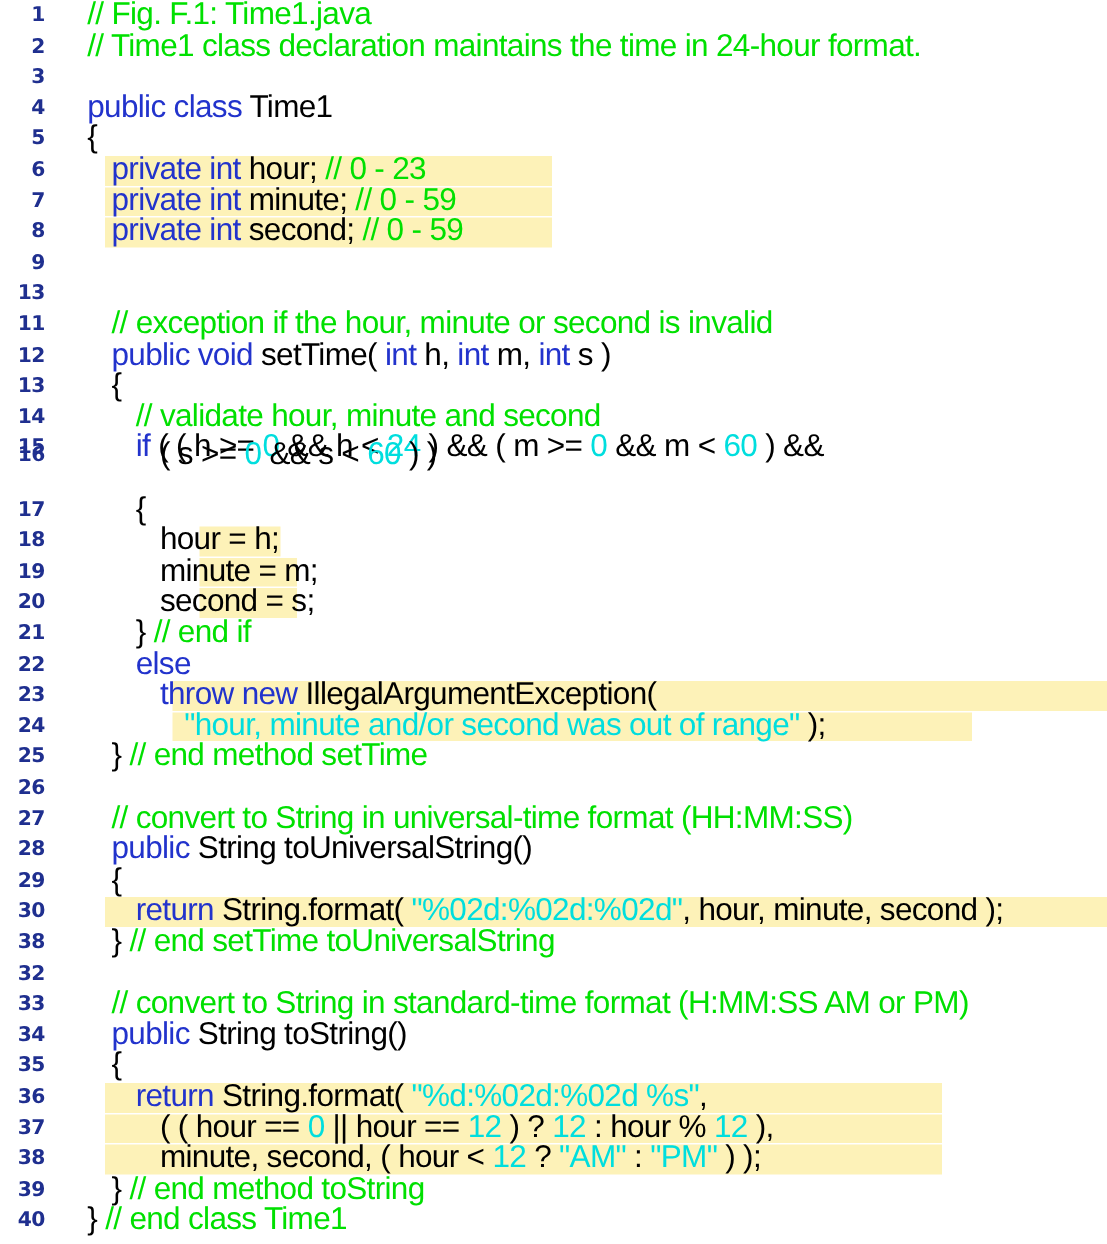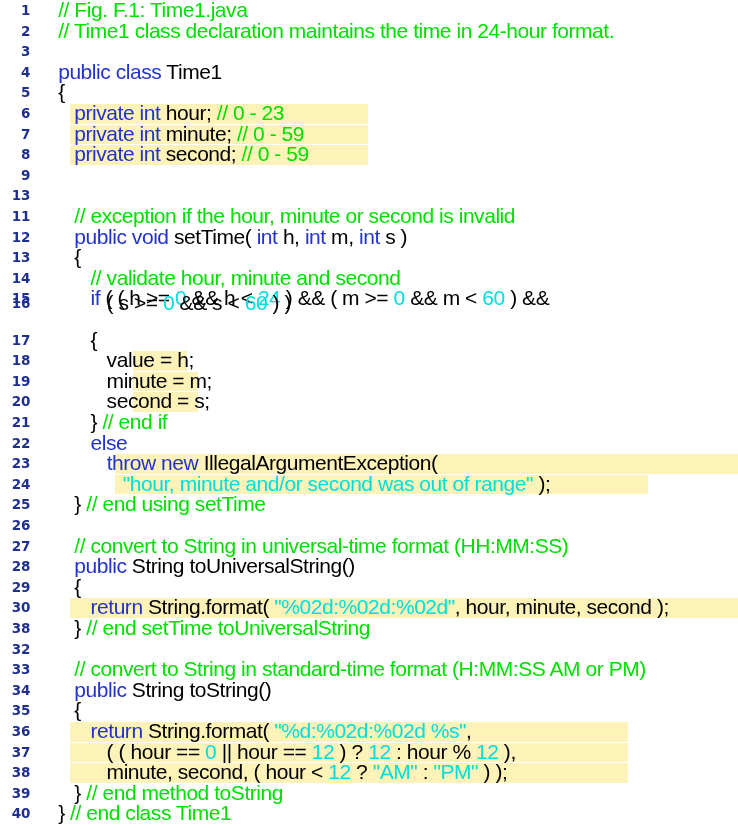--- a/index.html
+++ b/index.html
@@ -75,28 +75,28 @@
     <div class="code-line" style="position: absolute; left: 0px; top: 144.2px; width: 738px;"><div class="hl" style="left: 70px; width: 298px;"></div><span class="ln">8</span><span class="src"><span class="pln">      </span><span class="kw">private int</span><span class="pln"> second; </span><span class="cmt">// 0 - 59</span></span></div>
     <div class="code-line" style="position: absolute; left: 0px; top: 164.8px; width: 738px;"><span class="ln">9</span><span class="src"></span></div>
     <div class="code-line" style="position: absolute; left: 0px; top: 185.4px; width: 738px;"><span class="ln">13</span><span class="src"><span class="pln">      </span></span></div>
     <div class="code-line" style="position: absolute; left: 0px; top: 206px; width: 738px;"><span class="ln">11</span><span class="src"><span class="pln">      </span><span class="cmt">// exception if the hour, minute or second is invalid</span></span></div>
     <div class="code-line" style="position: absolute; left: 0px; top: 226.6px; width: 738px;"><span class="ln">12</span><span class="src"><span class="pln">      </span><span class="kw">public void</span><span class="pln"> setTime( </span><span class="kw">int</span><span class="pln"> h, </span><span class="kw">int</span><span class="pln"> m, </span><span class="kw">int</span><span class="pln"> s )</span></span></div>
     <div class="code-line" style="position: absolute; left: 0px; top: 247.2px; width: 738px;"><span class="ln">13</span><span class="src"><span class="pln">      {</span></span></div>
     <div class="code-line" style="position: absolute; left: 0px; top: 267.8px; width: 738px;"><span class="ln">14</span><span class="src"><span class="pln">         </span><span class="cmt">// validate hour, minute and second</span></span></div>
     <div class="code-line" style="position: absolute; left: 0px; top: 288.4px; width: 738px;"><span class="ln">15</span><span class="src"><span class="pln">         </span><span class="kw">if</span><span class="pln"> ( ( h &gt;= </span><span class="num">0</span><span class="pln"> &amp;&amp; h &lt; </span><span class="num">24</span><span class="pln"> ) &amp;&amp; ( m &gt;= </span><span class="num">0</span><span class="pln"> &amp;&amp; m &lt; </span><span class="num">60</span><span class="pln"> ) &amp;&amp;</span></span></div>
     <div class="code-line" style="position: absolute; left: 0px; top: 293px; width: 738px; padding-left: 16px;"><span class="ln">16</span><span class="src"><span class="pln">            ( s &gt;= </span><span class="num">0</span><span class="pln"> &amp;&amp; s &lt; </span><span class="num">60</span><span class="pln"> ) )</span></span></div>
     <div class="code-line" style="position: absolute; left: 0px; top: 329.6px; width: 738px;"><span class="ln">17</span><span class="src"><span class="pln">         {</span></span></div>
-    <div class="code-line" style="position: absolute; left: 0px; top: 350.2px; width: 590px;"><div class="hl" style="left: 133px; width: 54px;"></div><span class="ln">18</span><span class="src"><span class="pln">            value = h;</span></span></div>
+    <div class="code-line" style="position: absolute; left: 0px; top: 350.2px; width: 590px;"><div class="hl" style="left: 133px; width: 54px;"></div><span class="ln">18</span><span class="src"><span class="pln">            hour = h;</span></span></div>
     <div class="code-line" style="position: absolute; left: 0px; top: 370.8px; width: 738px;"><div class="hl" style="left: 133px; width: 65px;"></div><span class="ln">19</span><span class="src"><span class="pln">            minute = m;</span></span></div>
     <div class="code-line" style="position: absolute; left: 0px; top: 391.4px; width: 738px;"><div class="hl" style="left: 133px; width: 65px;"></div><span class="ln">20</span><span class="src"><span class="pln">            second = s;</span></span></div>
     <div class="code-line" style="position: absolute; left: 0px; top: 412px; width: 738px;"><span class="ln">21</span><span class="src"><span class="pln">         } </span><span class="cmt">// end if</span></span></div>
     <div class="code-line" style="position: absolute; left: 0px; top: 432.6px; width: 738px;"><span class="ln">22</span><span class="src"><span class="pln">         </span><span class="kw">else</span></span></div>
     <div class="code-line" style="position: absolute; left: 0px; top: 453.2px; width: 738px;"><div class="hl" style="left: 115px; width: 623px;"></div><span class="ln">23</span><span class="src"><span class="pln">            </span><span class="kw">throw new</span><span class="pln"> IllegalArgumentException(</span></span></div>
     <div class="code-line" style="position: absolute; left: 0px; top: 473.8px; width: 738px;"><div class="hl" style="left: 115px; width: 533px;"></div><span class="ln">24</span><span class="src"><span class="pln">               </span><span class="str">"hour, minute and/or second was out of range"</span><span class="pln"> );</span></span></div>
-    <div class="code-line" style="position: absolute; left: 0px; top: 494.4px; width: 738px;"><span class="ln">25</span><span class="src"><span class="pln">      } </span><span class="cmt">// end using setTime</span></span></div>
+    <div class="code-line" style="position: absolute; left: 0px; top: 494.4px; width: 738px;"><span class="ln">25</span><span class="src"><span class="pln">      } </span><span class="cmt">// end method setTime</span></span></div>
     <div class="code-line" style="position: absolute; left: 0px; top: 515px; width: 738px;"><span class="ln">26</span><span class="src"></span></div>
     <div class="code-line" style="position: absolute; left: 0px; top: 535.6px; width: 738px;"><span class="ln">27</span><span class="src"><span class="pln">      </span><span class="cmt">// convert to String in universal-time format (HH:MM:SS)</span></span></div>
     <div class="code-line" style="position: absolute; left: 0px; top: 556.2px; width: 738px;"><span class="ln">28</span><span class="src"><span class="pln">      </span><span class="kw">public</span><span class="pln"> String toUniversalString()</span></span></div>
     <div class="code-line" style="position: absolute; left: 0px; top: 576.8px; width: 738px;"><span class="ln">29</span><span class="src"><span class="pln">      {</span></span></div>
     <div class="code-line" style="position: absolute; left: 0px; top: 597.4px; width: 738px;"><div class="hl" style="left: 70px; width: 668px;"></div><span class="ln">30</span><span class="src"><span class="pln">         </span><span class="kw">return</span><span class="pln"> String.format( </span><span class="str">"%02d:%02d:%02d"</span><span class="pln">, hour, minute, second );</span></span></div>
     <div class="code-line" style="position: absolute; left: 0px; top: 618px; width: 738px;"><span class="ln">38</span><span class="src"><span class="pln">      } </span><span class="cmt">// end setTime toUniversalString</span></span></div>
     <div class="code-line" style="position: absolute; left: 0px; top: 638.6px; width: 738px;"><span class="ln">32</span><span class="src"></span></div>
     <div class="code-line" style="position: absolute; left: 0px; top: 659.2px; width: 738px;"><span class="ln">33</span><span class="src"><span class="pln">      </span><span class="cmt">// convert to String in standard-time format (H:MM:SS AM or PM)</span></span></div>
     <div class="code-line" style="position: absolute; left: 0px; top: 679.8px; width: 738px;"><span class="ln">34</span><span class="src"><span class="pln">      </span><span class="kw">public</span><span class="pln"> String toString()</span></span></div>
     <div class="code-line" style="position: absolute; left: 0px; top: 700.4px; width: 738px;"><span class="ln">35</span><span class="src"><span class="pln">      {</span></span></div>

